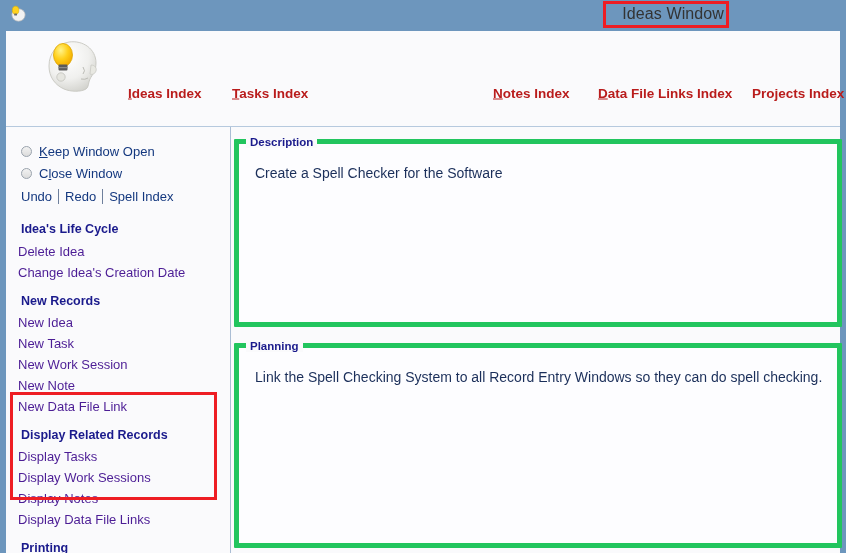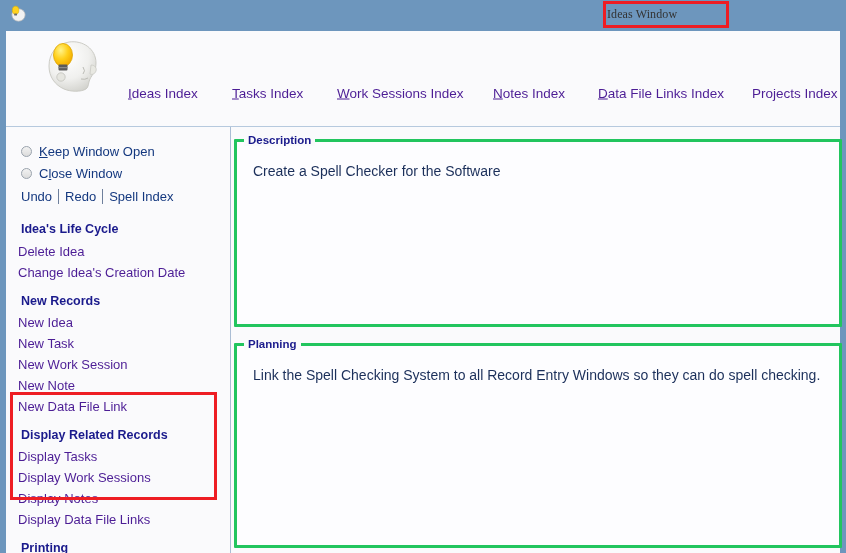--- a/index.html
+++ b/index.html
@@ -33,25 +33,24 @@
     left: 8px; top: 4px;
     width: 20px; height: 20px;
   }
   .title-label {
     position: absolute;
     left: 607px;
     top: 3px;
     width: 117px;
     height: 22px;
     line-height: 22px;
-    text-align: left;
-    font-size: 12px;
+    text-align: right;
+    font-size: 16px;
     color: #333333;
     letter-spacing: 0.1px;
-    font-family: Liberation Serif, serif;
   }
   .annot-title-box {
     position: absolute;
     left: 603px;
     top: 1px;
     width: 126px;
     height: 27px;
     border: 3px solid #ee1d23;
     box-sizing: border-box;
     pointer-events: none;
@@ -85,22 +84,22 @@
     left: 110px;
     top: 0;
     width: 724px;
     height: 66px;
   }
   .nav-link {
     position: absolute;
     top: 62px;
     transform: translateY(-50%);
     font-size: 13.5px;
-    font-weight: normal;
-    color: #4c1d95;
+    font-weight: bold;
+    color: #b91c1c;
     white-space: nowrap;
     cursor: pointer;
     text-decoration: none;
   }
   .nav-link .u { text-decoration: underline; }
   .nav-link.plain { }
 
   .header-rule {
     position: absolute;
     left: 0;
@@ -205,21 +204,21 @@
   
   .content {
     position: absolute;
     left: 224px;
     top: 66px;
     width: 610px;
     height: 456px;
   }
   .panel {
     position: absolute;
-    border: 3px solid #22c55e;
+    border: 5px solid #22c55e;
     border-radius: 1px;
     background: #fdfdff;
     box-sizing: border-box;
   }
   .panel-legend {
     position: absolute;
     top: -8px;
     left: 7px;
     background: #fafafc;
     padding: 0 4px;
@@ -292,21 +291,20 @@
           <rect x="19.5" y="30" width="9" height="1.2" fill="#8a8a8a"></rect>
           <circle cx="22" cy="40" r="4.2" fill="#e6e6e0" stroke="#bcbcb6" stroke-width="0.7"></circle>
           <path d="M44 30 q3 4 0 7" fill="none" stroke="#bcbcb6" stroke-width="1"></path>
           <path d="M42 42 q4 1 7 -1" fill="none" stroke="#bcbcb6" stroke-width="1"></path>
         </svg>
       </div>
 
       <div class="nav">
         <a class="nav-link" style="left:12px;"><span class="u">I</span>deas Index</a>
         <a class="nav-link" style="left:116px;"><span class="u">T</span>asks Index</a>
-        <a class="nav-link" style="left:221px;"><span class="u">W</span>ork Sessions Index</a>
         <a class="nav-link" style="left:377px;text-align:right;"><span class="u">N</span>otes Index</a>
         <a class="nav-link" style="left:482px;"><span class="u">D</span>ata File Links Index</a>
         <a class="nav-link plain" style="left:636px;">Projects Index</a>
       </div>
 
       <div class="header-rule"></div>
     </div>
 
     <div class="v-divider"></div>
 

